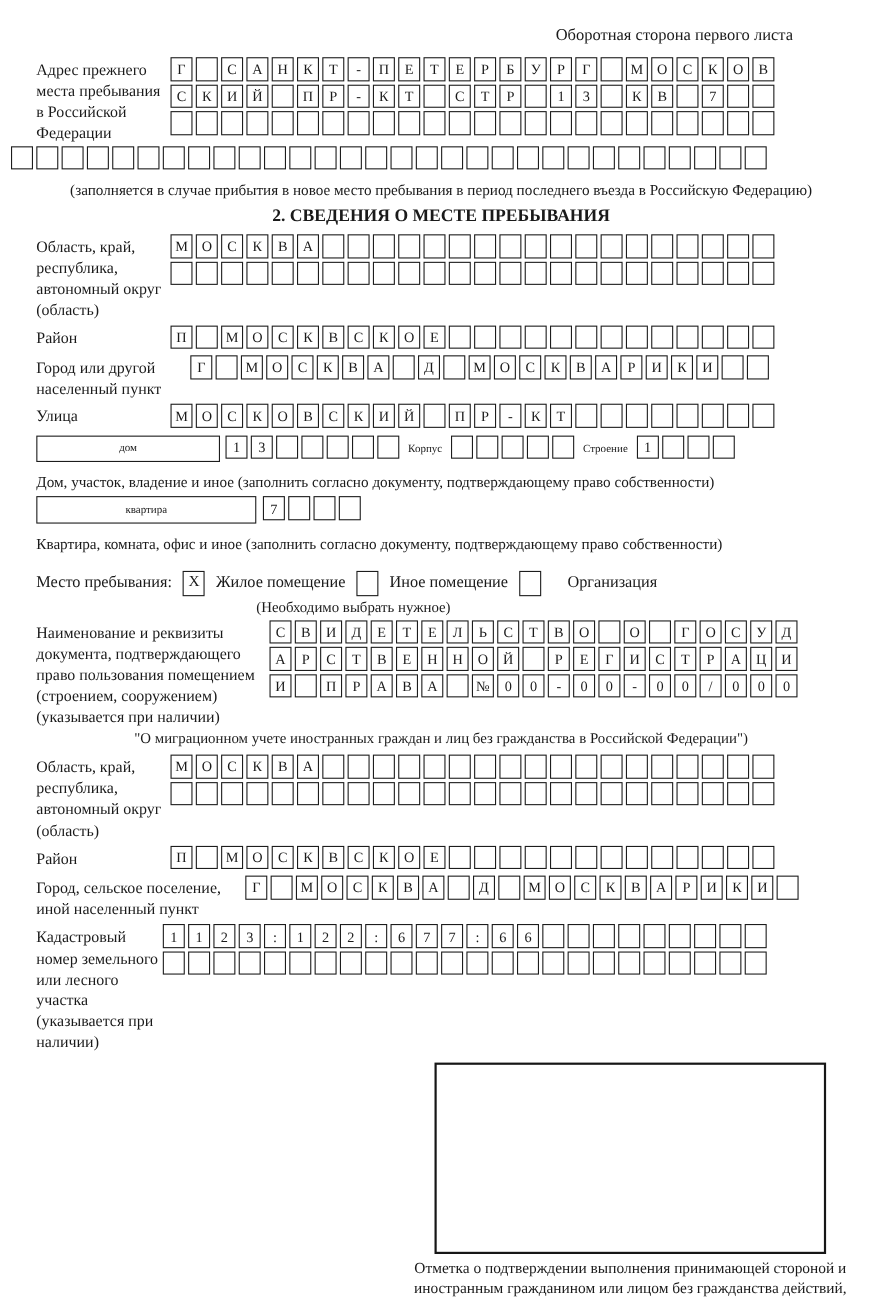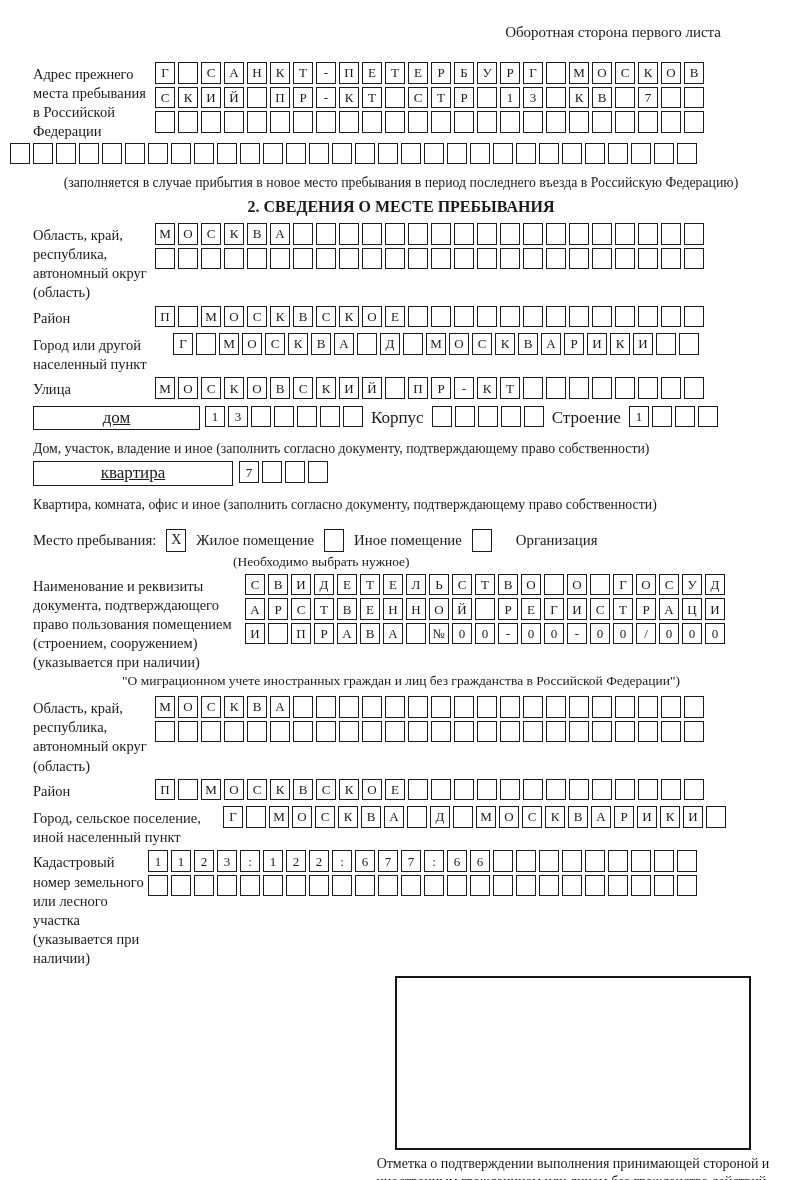--- a/index.html
+++ b/index.html
@@ -27,25 +27,25 @@
   }
   .fullrow { margin-left: -23px; margin-top: 1px; }
 
   .caption { font-size: 13.8px; margin: 11px 0 4px; }
   .center { text-align: center; }
   .sec-title { font-size: 16px; font-weight: bold; text-align: center; margin: 7px 0 7px; }
 
   .house-row { display: flex; align-items: flex-start; margin-top: 4px; }
   .box-label {
     border: 1.6px solid #1c1c1c; height: 24.4px;
-    display: flex; align-items: center; justify-content: center; font-size: 17px; text-decoration: underline;
+    display: flex; align-items: center; justify-content: center; font-size: 10px;
   }
   .dom-box { flex: 0 0 167px; } .kv-box { flex: 0 0 200px; }
   .gap5 { width: 5px; flex: 0 0 5px; } .gap6 { width: 6px; flex: 0 0 6px; }
-  .inline-lbl { font-size: 17px; margin: 0 8px; align-self: center; }
+  .inline-lbl { font-size: 10px; margin: 0 8px; align-self: center; }
 
   .stay { display: flex; align-items: center; margin-top: 16px; }
   .stay .lbl-inline { font-size: 14.8px; }
   .chk {
     width: 20px; height: 23px; border: 1.6px solid #1c1c1c;
     display: flex; align-items: center; justify-content: center;
     font-size: 14px; margin: 0 10px;
   }
   .stay-note { font-size: 13.5px; margin: 2px 0 4px 200px; }
 
@@ -56,21 +56,21 @@
   .stamp-box { width: 356px; height: 174px; border: 2px solid #161616; margin: 8px 0 0 362px; }
   .stamp-caption { width: 410px; margin: 5px 0 0 335px; text-align: center; font-size: 14px; line-height: 1.24; }
 </style>
 </head>
 <body>
 
 <div class="page">
 
   <div class="top-note">Оборотная сторона первого листа</div>
 
-  <div class="blk" style="margin-top:21px">
+  <div class="blk" style="margin-top:11px">
     <div class="lbl w122">Адрес прежнего места пребывания в Российской Федерации</div>
     <div class="stack">
       <div class="cells">
           <span class="cell">Г</span>
           <span class="cell"></span>
           <span class="cell">С</span>
           <span class="cell">А</span>
           <span class="cell">Н</span>
           <span class="cell">К</span>
           <span class="cell">Т</span>

